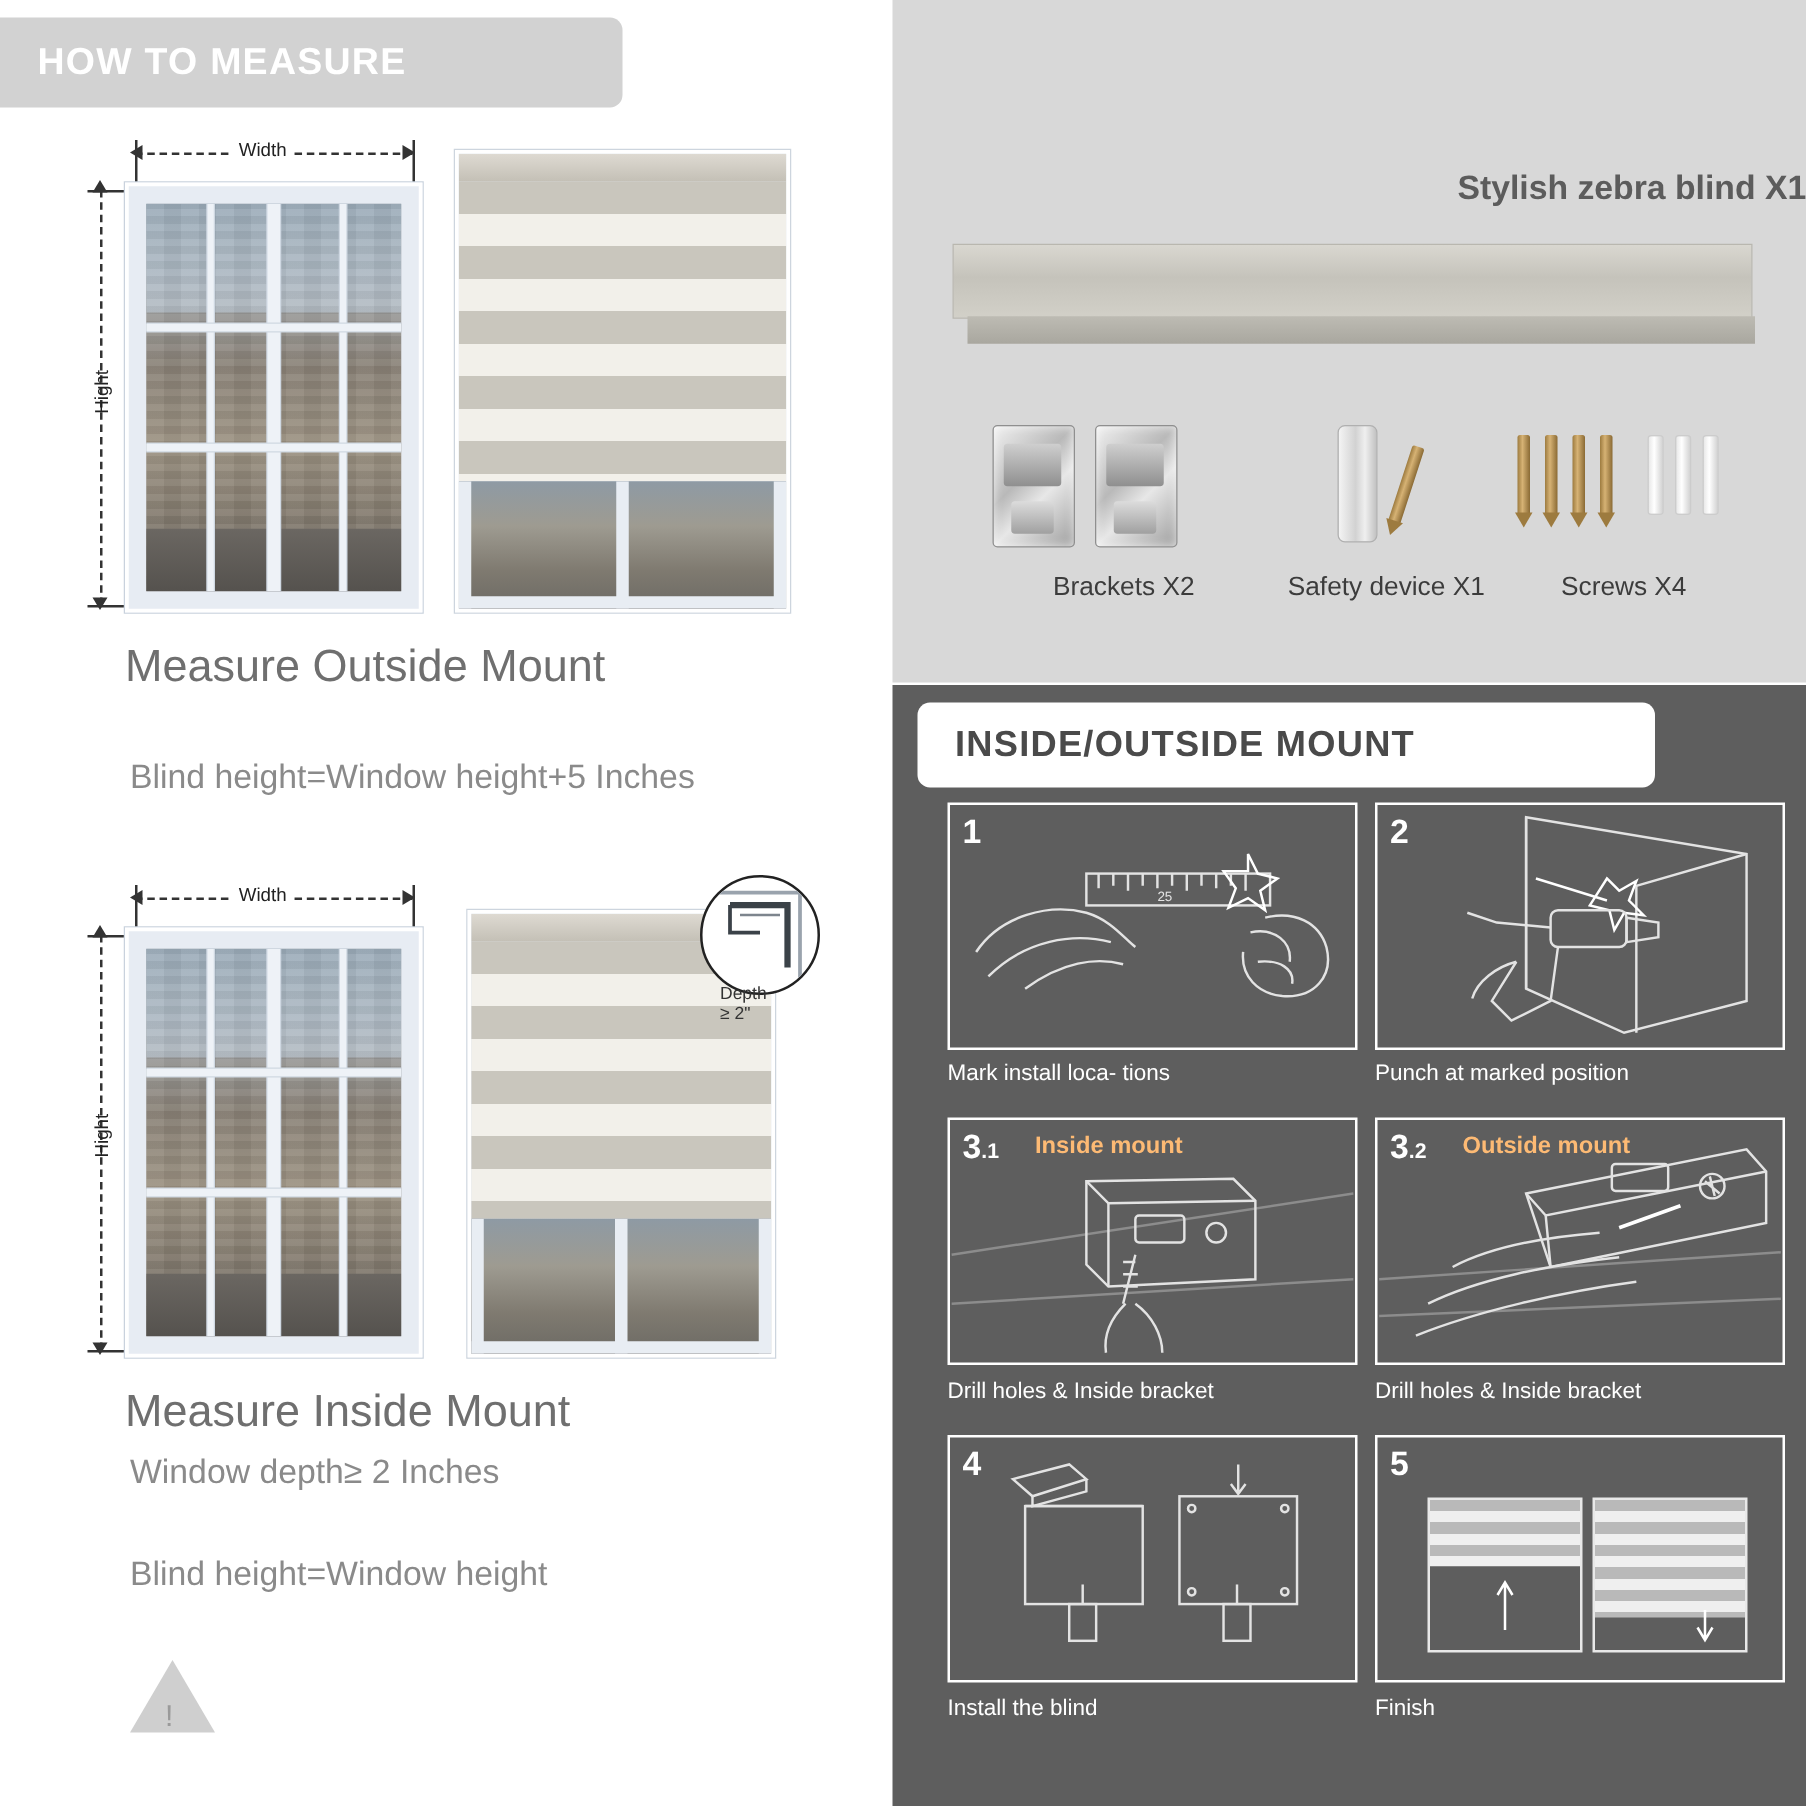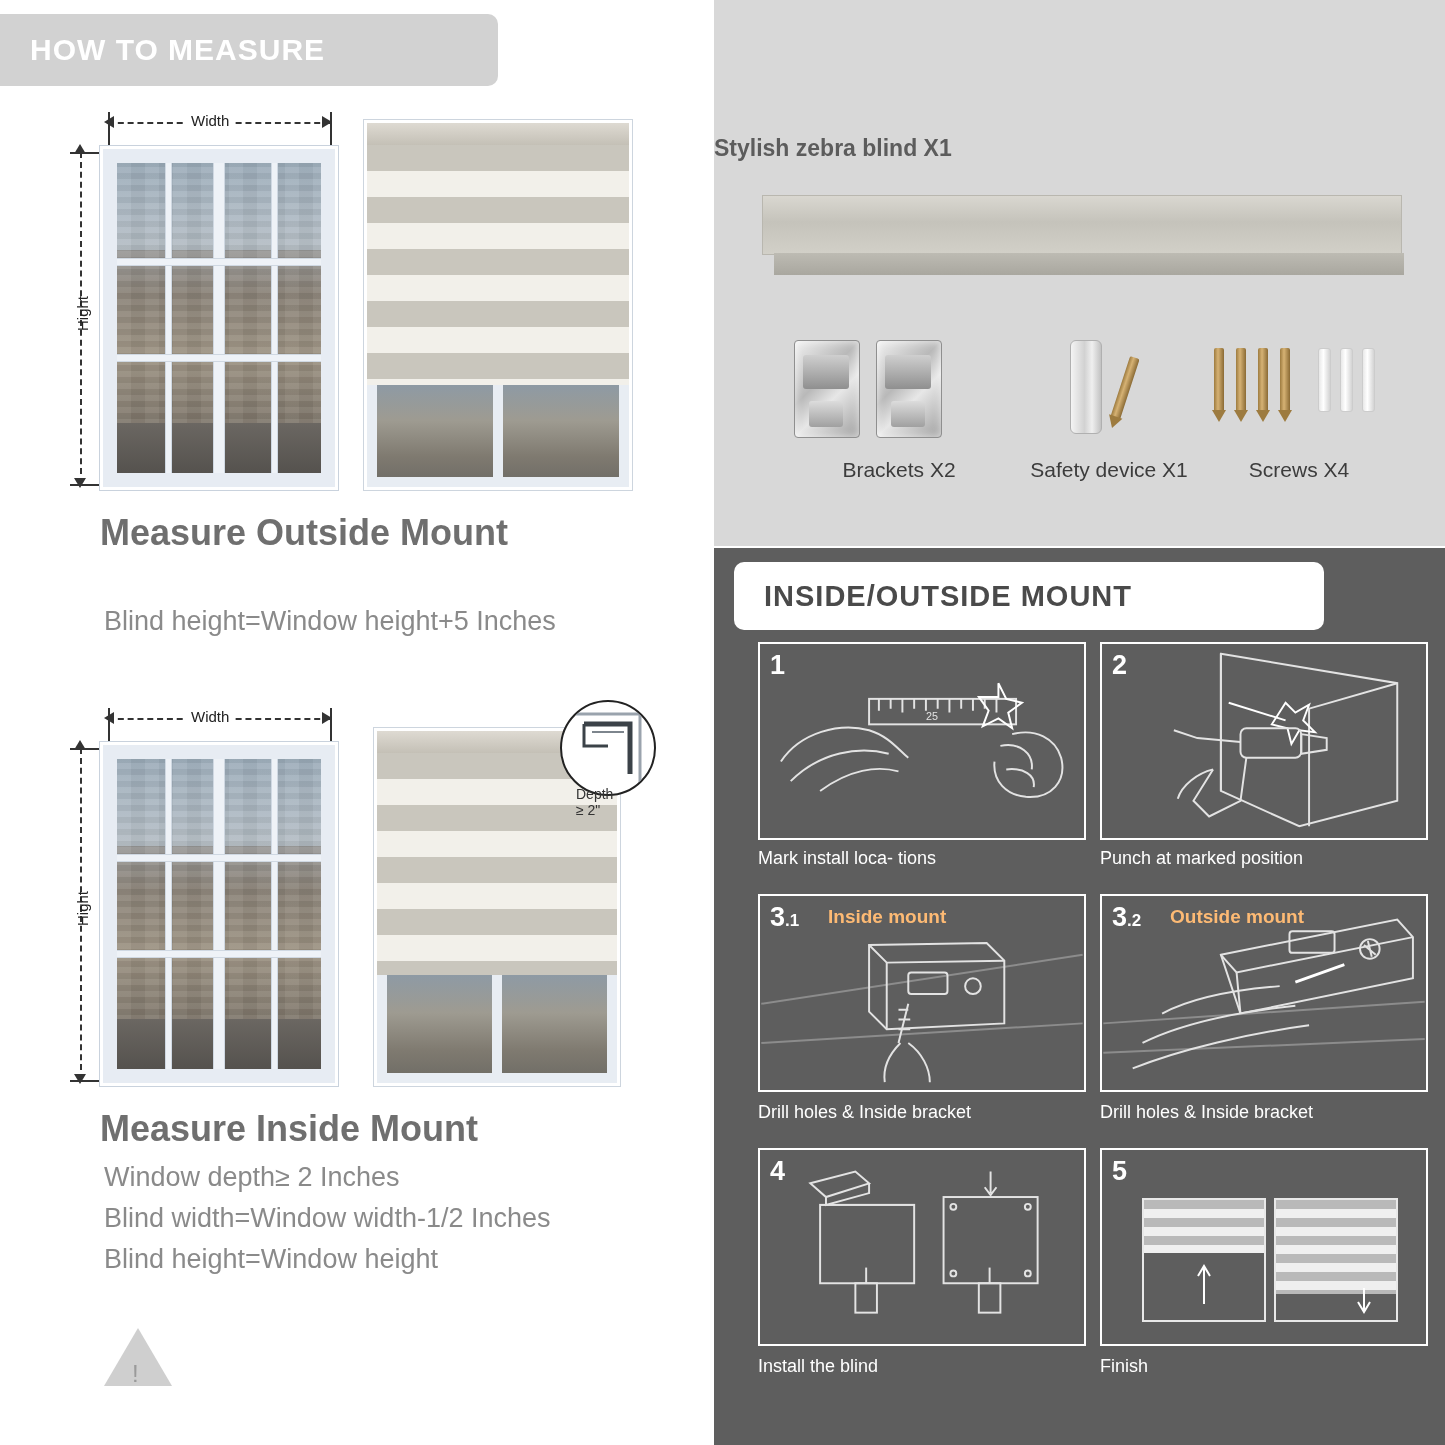--- a/index.html
+++ b/index.html
@@ -95,43 +95,43 @@
   .dim-label{position:absolute;font-size:15px;color:#222;background:#fff;padding:0 6px;}
   .dim-label-v{position:absolute;font-size:15px;color:#222;transform:rotate(-90deg);transform-origin:center center;}
 
   .depth-circle{
     position:absolute;border:2px solid #222;border-radius:50%;overflow:hidden;background:#fff;
   }
   .depth-inner{position:absolute;left:0;top:0;right:0;bottom:0;}
   .depth-label{position:absolute;font-size:14px;color:#333;}
 
   .heading{
-    position:absolute;font-size:36px;color:#6f6f6f;font-weight:700;
+    position:absolute;font-size:36px;color:#6f6f6f;font-weight:400;
   }
   .bullet{
     position:absolute;font-size:27px;color:#8a8a8a;
   }
 
   .note{
     position:absolute;font-size:18px;color:#8d8d8d;line-height:28px;width:450px;
   }
   .warn-tri{position:absolute;width:0;height:0;border-left:34px solid transparent;border-right:34px solid transparent;border-bottom:58px solid #cfcfcf;}
   .warn-ex{position:absolute;font-size:24px;color:#9a9a9a;}
 
   
   .right-top{
     position:absolute;left:714px;top:0;width:731px;height:546px;background:#d8d8d8;
   }
   .ribbon.right-ribbon{
     position:absolute;left:20px;top:16px;width:500px;height:70px;background:#ffffff;color:#dcdcdc;
     border-radius:10px;font-size:30px;
   }
   .included-title{
-    position:absolute;top:135px;left:0;width:731px;text-align:left;
-    font-size:23px;color:#5c5c5c;font-weight:bold;
+    position:absolute;top:135px;left:0;width:731px;text-align:right;
+    font-size:27px;color:#5c5c5c;font-weight:bold;
   }
   .head-rail{
     position:absolute;left:48px;top:195px;width:640px;height:78px;
   }
   .head-rail .top{
     position:absolute;left:0;top:0;width:640px;height:60px;
     background:linear-gradient(180deg,#d9d7d0 0%,#c5c3bb 45%,#d2d0c8 100%);
     border:1px solid #b9b7af;box-sizing:border-box;
   }
   .head-rail .bottom{
@@ -300,21 +300,20 @@
             <path d="M22 22 L22 44 L46 44" fill="none" stroke="#3b4248" stroke-width="3"></path>
             <path d="M30 30 L62 30" stroke="#7d858d" stroke-width="2"></path>
           </svg>
         </div>
       </div>
       <div class="depth-label" style="left:576px;top:786px;">Depth ≥ 2"</div>
     </div>
 
     <div class="heading" style="left:100px;top:1108px;">Measure Inside Mount</div>
     <div class="bullet" style="left:104px;top:1162px;">Window depth≥ 2 Inches</div>
-    <div class="bullet" style="left:104px;top:1203px;">Blind width=Window width-1/2 Inches</div>
     <div class="bullet" style="left:104px;top:1244px;">Blind height=Window height</div>
 
     <div class="warn-tri" style="left:104px;top:1328px;"></div>
     <div class="warn-ex" style="left:132px;top:1360px;">!</div>
   </div>
 
   <div class="right-top">
 
     <div class="included-title">Stylish zebra blind X1</div>
 

